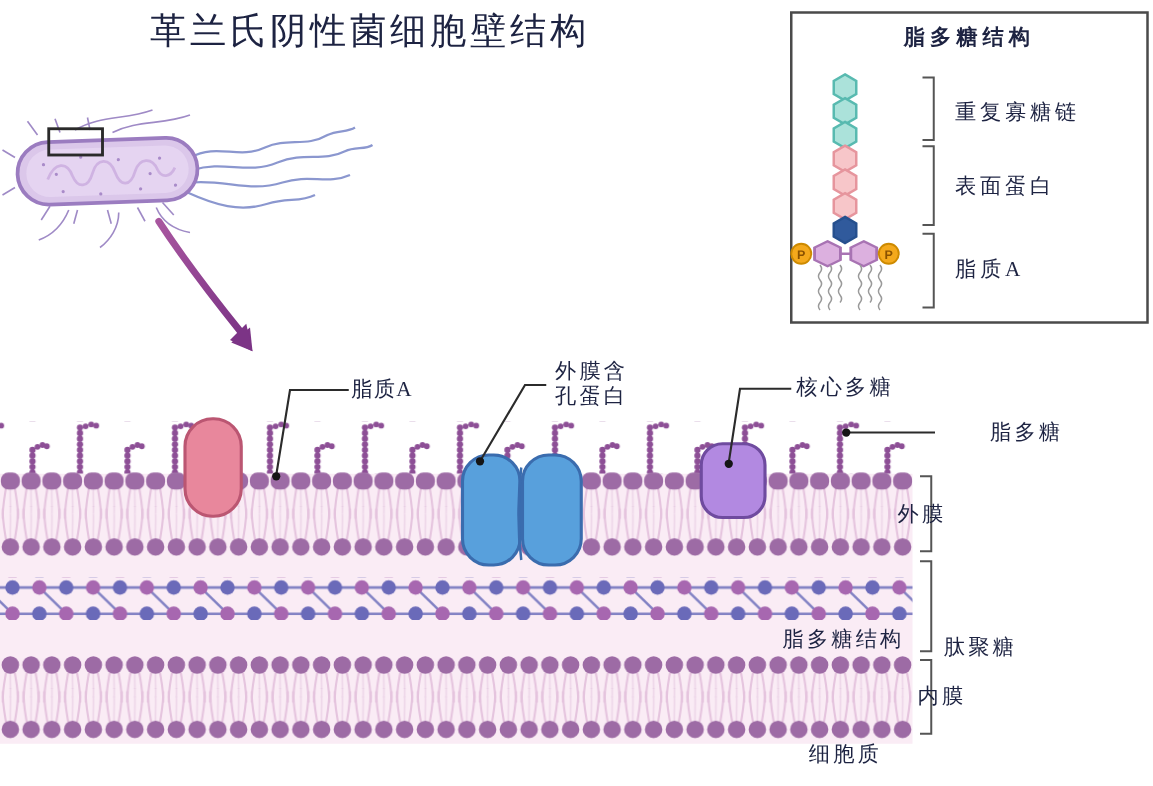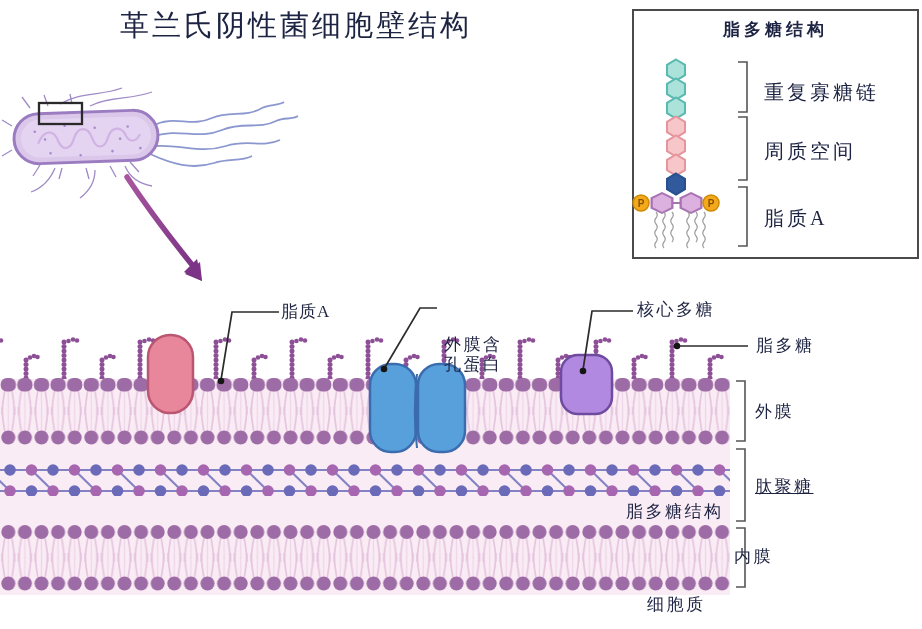--- a/index.html
+++ b/index.html
@@ -2,21 +2,21 @@
 <html><head>
 <meta charset="utf-8">
 <style>
   html,body{margin:0;padding:0;background:#fff;}
   .stage{position:relative;width:922px;height:629px;background:#ffffff;overflow:hidden;
          font-family:"Liberation Serif","DejaVu Serif",serif;}
   .art{position:absolute;left:0;top:0;}
   .lbl{position:absolute;color:#1d2342;font-size:17px;letter-spacing:2.5px;white-space:nowrap;line-height:1.2;}
   .title{left:100px;top:8px;width:392px;text-align:center;font-size:29px;letter-spacing:3px;}
   .legend-title{left:633px;top:20px;width:285px;text-align:center;font-size:17px;font-weight:bold;letter-spacing:4px;}
-  .leg-item{font-size:20px;letter-spacing:3px;}
+  .leg-item{font-size:17px;letter-spacing:3px;}
   .two-line span{display:block;}
 </style>
 </head>
 <body>
 
 <div class="stage">
 
   <svg class="art" width="922" height="629" viewBox="0 0 922 629">
     <defs>
       <linearGradient id="agrad" x1="0" y1="0" x2="1" y2="1">
@@ -213,30 +213,30 @@
         <path d="M738,117 H747 V180 H738"></path>
         <path d="M738,187 H747 V246 H738"></path>
       </g>
     </g>
   </svg>
 
   <div class="lbl legend-title">脂多糖结构</div>
 
   <div class="lbl title">革兰氏阴性菌细胞壁结构</div>
   <div class="lbl leg-item" style="left:764px;top:80px;">重复寡糖链</div>
-  <div class="lbl leg-item" style="left:764px;top:139px;">周质空间</div>
+  <div class="lbl leg-item" style="left:764px;top:139px;">表面蛋白</div>
   <div class="lbl leg-item" style="left:764px;top:206px;">脂质A</div>
 
   <div class="lbl" style="left:281px;top:302px;letter-spacing:1px;">脂质A</div>
-  <div class="lbl two-line" style="left:444px;top:287px;margin-top:48px;">
+  <div class="lbl two-line" style="left:444px;top:287px;">
     <span>外膜含</span>
     <span>孔蛋白</span>
   </div>
   <div class="lbl" style="left:637px;top:300px;">核心多糖</div>
-  <div class="lbl" style="left:756px;top:336px;">脂多糖</div>
-
-  <div class="lbl" style="left:755px;top:402px;">外膜</div>
-  <div class="lbl" style="left:755px;top:477px;text-decoration:underline;">肽聚糖</div>
+  <div class="lbl" style="left:792px;top:336px;">脂多糖</div>
+
+  <div class="lbl" style="left:718px;top:402px;">外膜</div>
+  <div class="lbl" style="left:755px;top:508px;">肽聚糖</div>
   <div class="lbl" style="left:626px;top:502px;">脂多糖结构</div>
   <div class="lbl" style="left:734px;top:547px;">内膜</div>
   <div class="lbl" style="left:647px;top:596px;font-family:Liberation Mono, monospace;">细胞质</div>
 
 </div>
 
 </body></html>

